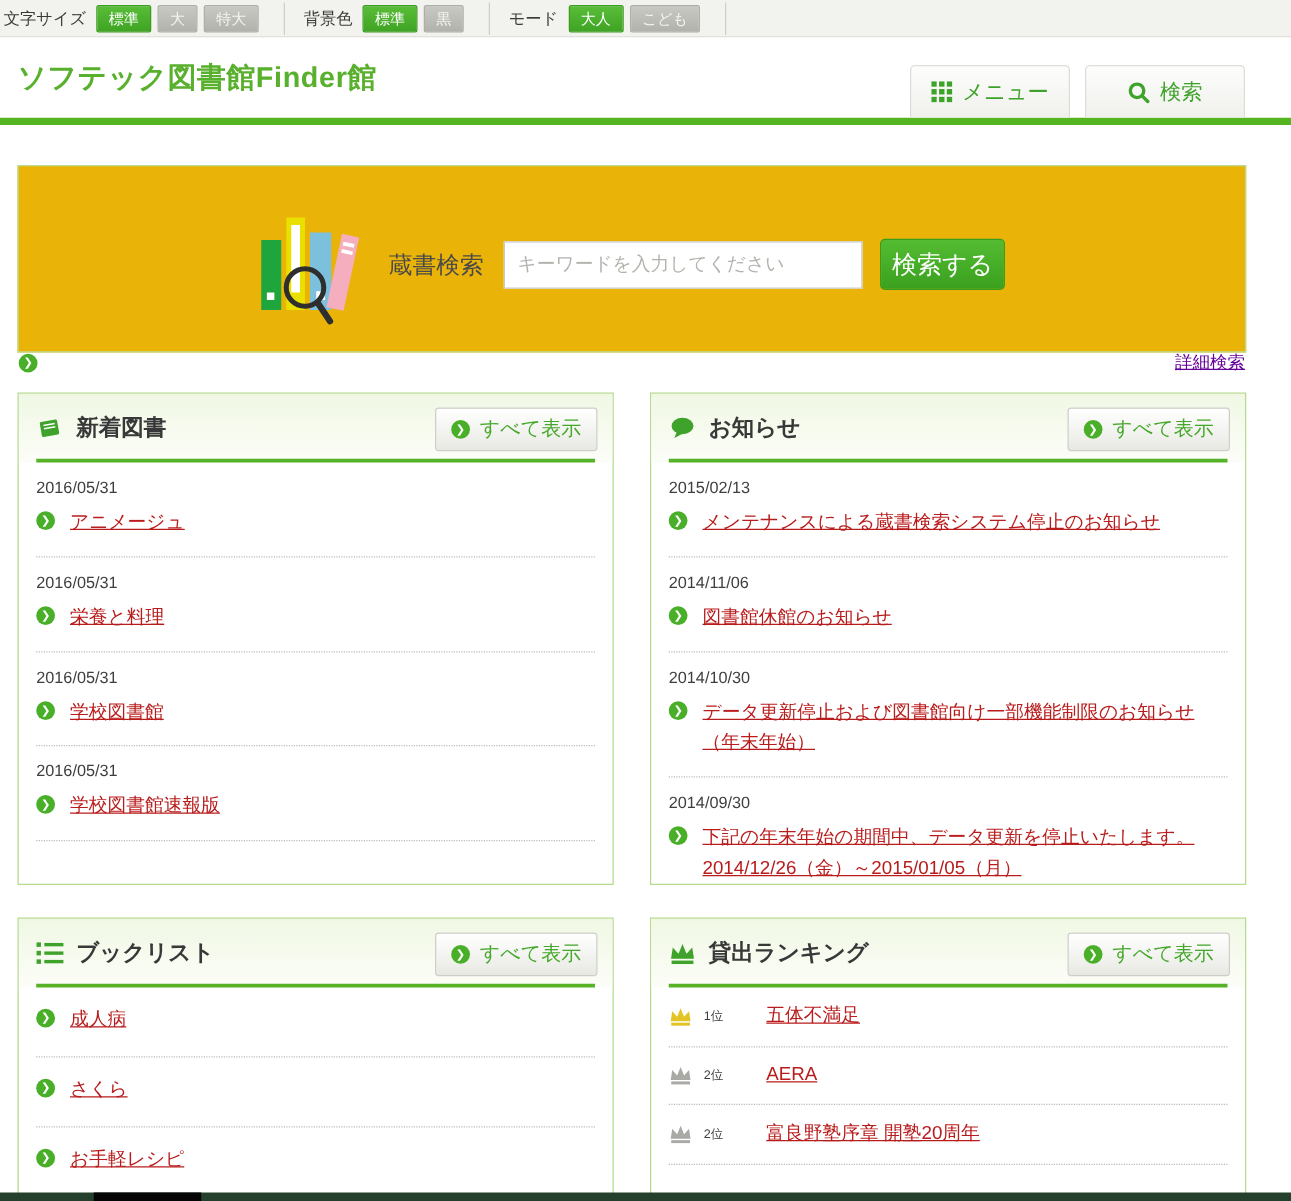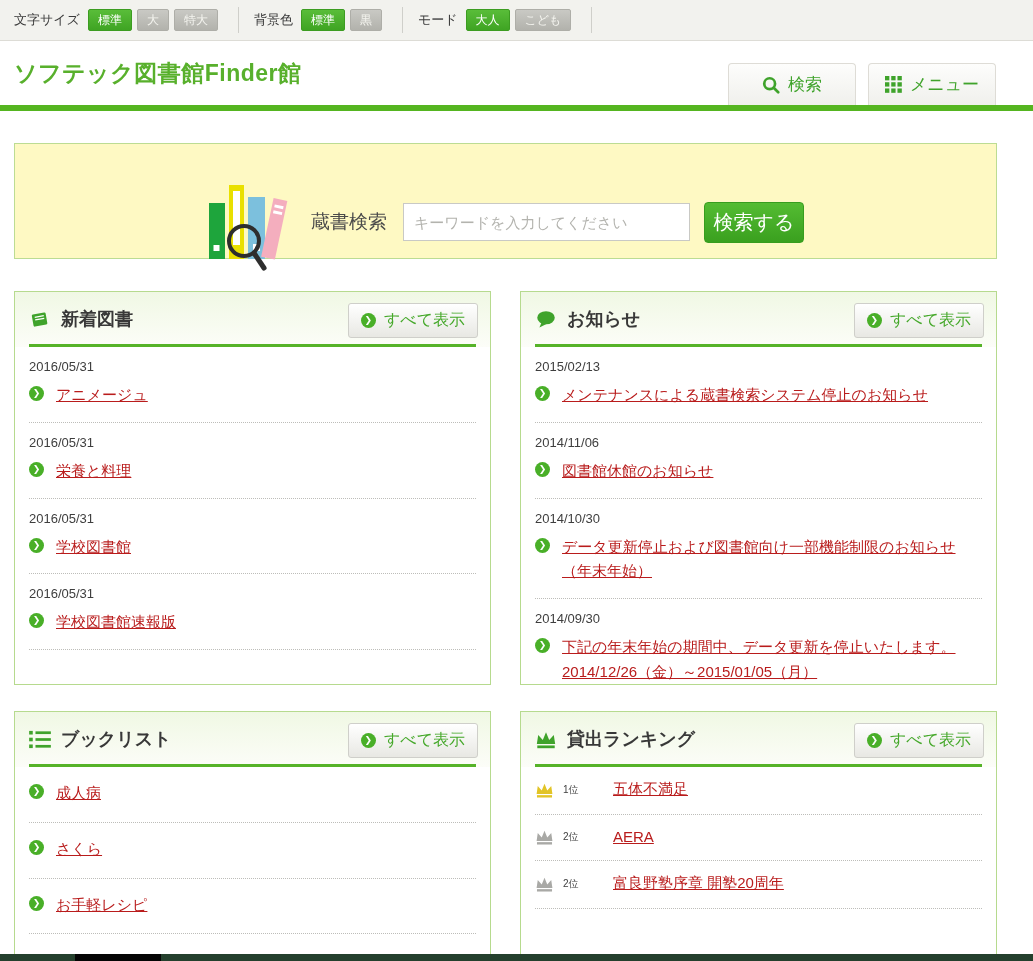--- a/index.html
+++ b/index.html
@@ -1,42 +1,42 @@
 <!DOCTYPE html>
 <html lang="ja"><head>
 <meta charset="utf-8">
 <style>
   * { margin:0; padding:0; box-sizing:border-box; }
   html,body { background:#fff; }
   body { font-family:"Liberation Sans","DejaVu Sans",sans-serif; color:#3c3c3c; }
   .page { position:relative; width:1033px; height:961px; background:#fff; overflow:hidden; }
 
   
-  .util-bar { height:41px; background:#f2f2ee; border-bottom:1px solid #dddcd6;
-              display:flex; align-items:center; padding-left:14px; }
+  .util-bar { height:30px; background:#f2f2ee; border-bottom:1px solid #dddcd6;
+              display:flex; align-items:center; padding-left:3px; }
   .util-group { display:flex; align-items:center; }
   .util-label { font-size:13px; color:#3a3a3a; margin-right:8px; }
   .util-btn { font-size:12px; padding:4px 9px; border-radius:2px; margin-right:5px;
               border:1px solid transparent; cursor:pointer; line-height:1; }
   .util-btn.on  { background:linear-gradient(#59bd39,#3fa423); color:#fff; border-color:#3c9c21; }
   .util-btn.off { background:linear-gradient(#c9c9c4,#b2b2ac); color:#f4f4ef; border-color:#aeaea8; }
   .util-sep { width:1px; height:26px; background:#cfcfca; margin:0 15px; }
 
   
   .site-header { position:relative; height:64px; background:#fff; }
   .site-title { position:absolute; left:14px; top:50%; transform:translateY(-50%);
                 font-size:23px; font-weight:bold; color:#58b02c; letter-spacing:.5px; }
   .hdr-buttons { position:absolute; right:37px; bottom:0; display:flex; gap:12px; }
   .hdr-btn { width:128px; height:42px; display:flex; align-items:center; justify-content:center;
              gap:8px; border:1px solid #dedcd6; border-bottom:none; border-radius:4px 4px 0 0;
              background:linear-gradient(#fdfdfc,#f0f0ec); color:#3fa32b; font-size:17px; cursor:pointer; }
   .green-bar { height:6px; background:#55b520; }
 
   
-  .search-box { margin:32px 36px 0 14px; height:116px; background:#fef9c3;
+  .search-box { margin:32px 36px 0 14px; height:150px; background:#eab308;
                 border:1px solid #bcdc93; }
   .search-row { display:flex; align-items:center; justify-content:center; padding-top:25px; }
   .books-ic { margin-right:20px; margin-top:6px; }
   .search-label { font-size:19px; color:#4a4a4a; margin-right:16px; }
   .search-input { width:287px; height:38px; border:1px solid #c9c9c5; background:#fff;
                   font-size:15px; padding:0 10px; color:#333;
                   font-family:"Liberation Sans","DejaVu Sans",sans-serif; }
   .search-input::placeholder { color:#b3b3ae; }
   .search-submit { width:100px; height:41px; margin-left:14px; border-radius:4px;
                    background:linear-gradient(#54bc32,#3aa01f); border:1px solid #379d1e;
@@ -110,46 +110,46 @@
       <span class="util-label">モード</span>
       <button class="util-btn on">大人</button>
       <button class="util-btn off">こども</button>
     </div>
     <div class="util-sep"></div>
   </div>
 
   <div class="site-header">
     <h1 class="site-title">ソフテック図書館Finder館</h1>
     <div class="hdr-buttons">
-      <button class="hdr-btn">
-        <span style="display:inline-flex;">
-          <svg width="18" height="18" viewBox="0 0 20 20">
-              <circle cx="8.5" cy="8.5" r="6" fill="none" stroke="#3fa32b" stroke-width="3"></circle>
-              <line x1="13" y1="13" x2="18" y2="18" stroke="#3fa32b" stroke-width="3" stroke-linecap="round"></line>
-            </svg>
-        </span>
-        <span>検索</span>
-      </button>
       <button class="hdr-btn">
         <span style="display:inline-flex;">
           <svg width="17" height="17" viewBox="0 0 18 18">
             <g fill="#3fa32b">
               <rect x="0" y="0" width="4.6" height="4.6"></rect>
                 <rect x="6.6" y="0" width="4.6" height="4.6"></rect>
                 <rect x="13.2" y="0" width="4.6" height="4.6"></rect>
               <rect x="0" y="6.6" width="4.6" height="4.6"></rect>
                 <rect x="6.6" y="6.6" width="4.6" height="4.6"></rect>
                 <rect x="13.2" y="6.6" width="4.6" height="4.6"></rect>
               <rect x="0" y="13.2" width="4.6" height="4.6"></rect>
                 <rect x="6.6" y="13.2" width="4.6" height="4.6"></rect>
                 <rect x="13.2" y="13.2" width="4.6" height="4.6"></rect>
             </g>
           </svg>
         </span>
         <span>メニュー</span>
+      </button>
+      <button class="hdr-btn">
+        <span style="display:inline-flex;">
+          <svg width="18" height="18" viewBox="0 0 20 20">
+              <circle cx="8.5" cy="8.5" r="6" fill="none" stroke="#3fa32b" stroke-width="3"></circle>
+              <line x1="13" y1="13" x2="18" y2="18" stroke="#3fa32b" stroke-width="3" stroke-linecap="round"></line>
+            </svg>
+        </span>
+        <span>検索</span>
       </button>
     </div>
   </div>
   <div class="green-bar"></div>
 
   <div class="search-box">
     <div class="search-row">
       <span class="books-ic">
         <svg width="84" height="96" viewBox="0 0 84 96">
           <rect x="2" y="28" width="16" height="56" fill="#1ea53c"></rect>

